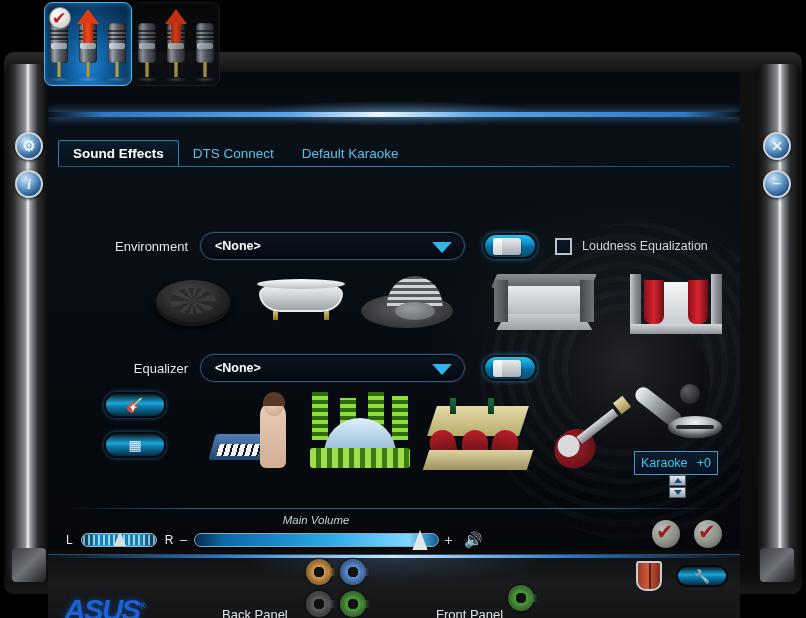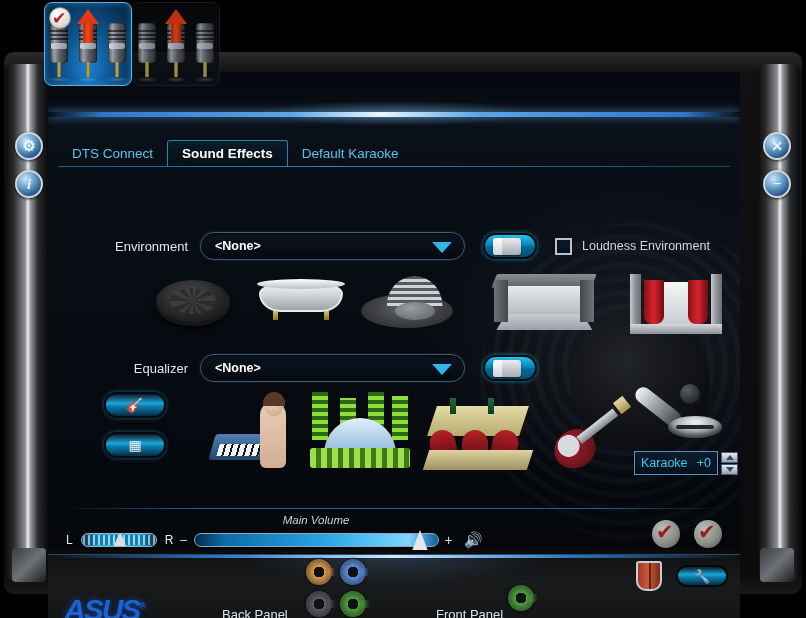--- a/index.html
+++ b/index.html
@@ -239,21 +239,21 @@
   .ico-karaoke { width:110px; height:72px; position:relative; }
   .ico-karaoke .mic { position:absolute; left:6px; top:2px; width:54px; height:16px; border-radius:8px;
     background:linear-gradient(90deg,#f2f4f6,#9aa0a6 45%,#3a3d41); transform:rotate(38deg); transform-origin:left top;}
   .ico-karaoke .micball { position:absolute; left:44px; top:2px; width:20px; height:20px; border-radius:50%;
     background:radial-gradient(circle at 35% 30%, #5a5d62, #101214); }
   .ico-karaoke .lips { position:absolute; left:32px; top:34px; width:54px; height:22px; border-radius:50%;
     background: radial-gradient(ellipse at 50% 30%, #f2f4f6, #9aa0a6 60%, #4c5054);
     box-shadow: inset 0 -4px 6px rgba(0,0,0,.6); }
   .ico-karaoke .lips::after{ content:""; position:absolute; left:8px; top:9px; right:8px; height:4px; border-radius:4px; background:#23262a;}
 
-  .karaoke-spin { position:absolute; left:586px; top:379px; display:flex; align-items:center; }
+  .karaoke-spin { position:absolute; left:586px; top:379px; display:flex; align-items:center;flex-direction:column; }
   .spin-field { width:84px; height:24px; background:linear-gradient(180deg,#0d1c2c,#071220); border:1px solid #5b90c0;
     display:flex; align-items:center; justify-content:space-between; padding:0 6px; }
   .spin-field .t { color:#3fc8f0; font-size:12.5px; }
   .spin-btns { margin-left:3px; display:flex; flex-direction:column; gap:1px; }
   .spin-btn { width:17px; height:11px; background:linear-gradient(180deg,#e9edf1,#9aa2aa); border:1px solid #4a5a68;
     display:flex; align-items:center; justify-content:center; cursor:pointer; }
   .spin-btn .tri { width:0;height:0; border-left:4px solid transparent; border-right:4px solid transparent; }
   .spin-btn .tri.up { border-bottom:5px solid #14507f; }
   .spin-btn .tri.dn { border-top:5px solid #14507f; }
   .vol-divider { position:absolute; left:14px; right:14px; top:436px; height:1px;
@@ -407,44 +407,44 @@
     <div class="round-btn min">
       <span>−</span>
     </div>
 
     <div class="screen">
       <div class="cone"></div>
       <div class="lightbar-glow"></div>
       <div class="lightbar"></div>
 
       <div class="tabstrip">
+        <div class="tab active">
+          <span>Sound Effects</span>
+        </div>
         <div class="tab">
           <span>DTS Connect</span>
-        </div>
-        <div class="tab active">
-          <span>Sound Effects</span>
         </div>
         <div class="tab">
           <span>Default Karaoke</span>
         </div>
       </div>
       <div class="tab-underline"></div>
 
       <div class="row row-env">
         <div class="field-label">Environment</div>
         <div class="combo">
           <span class="combo-value">&lt;None&gt;</span>
           <span class="combo-arrow"></span>
         </div>
         <div class="toggle">
             <div class="knob"></div>
           </div>
         <div class="checkrow">
           <span class="checkbox"></span>
-          <span class="label">Loudness Environment</span>
+          <span class="label">Loudness Equalization</span>
         </div>
       </div>
 
       <div class="presets env-presets">
         <div class="preset">
           <div class="ico-sewer"></div>
         </div>
         <div class="preset">
           <div class="ico-tub">
             <div class="basin"></div>

